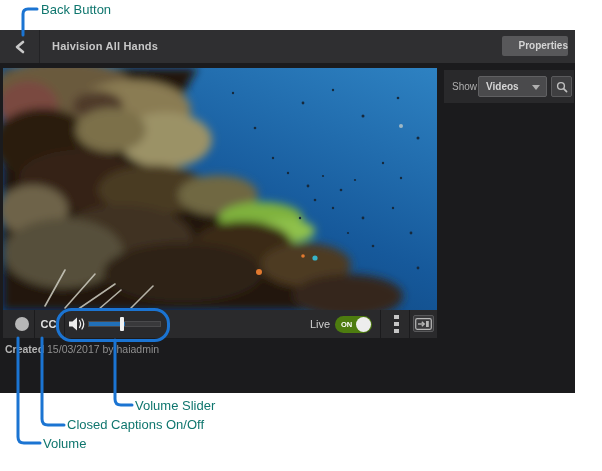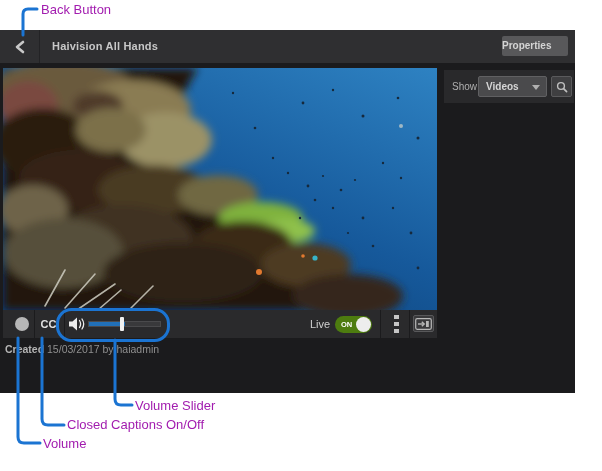--- a/index.html
+++ b/index.html
@@ -5,21 +5,21 @@
   * { margin:0; padding:0; box-sizing:border-box; }
   html,body { width:602px; height:471px; background:#ffffff; font-family:"Liberation Sans", sans-serif; overflow:hidden; }
   .stage { position:relative; width:602px; height:471px; }
 
   
   .window { position:absolute; left:0; top:30px; width:575px; height:363px; background:#1b1b1d; }
 
   .header { position:absolute; left:0; top:0; width:575px; height:33px; background:#2f2f31; }
   .back-btn { position:absolute; left:0; top:0; width:40px; height:33px; display:flex; align-items:center; justify-content:center; border-right:1px solid #232325; cursor:pointer; }
   .title { position:absolute; left:52px; top:0; height:16px; line-height:33px; font-size:11px; font-weight:bold; color:#c8c8c8; letter-spacing:.2px; }
-  .props-btn { position:absolute; left:502px; top:6px; width:66px; height:20px; background:#58585a; border-radius:2px; color:#d4d4d4; font-size:10px; font-weight:bold; text-align:left; line-height:20px; cursor:pointer; }
+  .props-btn { position:absolute; left:502px; top:6px; width:66px; height:20px; background:#58585a; border-radius:2px; color:#d4d4d4; font-size:10px; font-weight:bold; text-align:right; line-height:20px; cursor:pointer; }
 
   .filter-bar { position:absolute; left:444px; top:40px; width:130px; height:33px; background:#29292b; }
   .show-label { position:absolute; left:8px; top:0; height:33px; line-height:33px; font-size:10px; color:#b0b0b0; }
   .dropdown { position:absolute; left:34px; top:6px; width:69px; height:21px; background:#4a4a4c; border:1px solid #606062; border-radius:2px; color:#d6d6d6; font-size:10px; font-weight:bold; line-height:19px; padding-left:7px; cursor:pointer; }
   .dd-chevron { position:absolute; right:6px; top:8px; width:0; height:0; border-left:4px solid transparent; border-right:4px solid transparent; border-top:5px solid #b0b0b0; }
   .search-btn { position:absolute; left:107px; top:6px; width:21px; height:21px; background:#3f3f41; border:1px solid #5a5a5c; border-radius:2px; display:flex; align-items:center; justify-content:center; cursor:pointer; }
 
   .video { position:absolute; left:3px; top:38px; width:434px; height:242px; overflow:hidden; background:#14528f; }
 
   .controls { position:absolute; left:3px; top:280px; width:434px; height:28px; background:#2a2a2c; }
@@ -36,21 +36,21 @@
   .toggle-knob { position:absolute; right:1px; top:1px; width:15px; height:15px; border-radius:50%; background:#ededed; }
   .kebab { position:absolute; left:386px; top:5px; width:14px; height:18px; display:flex; flex-direction:column; align-items:center; justify-content:space-between; cursor:pointer; }
   .kebab span { width:5px; height:4px; background:#c6c6c6; display:block; }
   .share-btn { position:absolute; left:410px; top:5px; width:21px; height:17px; background:#39393b; border:1px solid #58585a; border-radius:2px; display:flex; align-items:center; justify-content:center; cursor:pointer; }
 
   .meta { position:absolute; left:5px; top:313px; font-size:10.5px; line-height:13px; color:#8f8f8f; }
   .meta b { color:#b4b4b4; font-weight:bold; }
 
   
   .callout-svg { position:absolute; left:0; top:0; width:602px; height:471px; z-index:10; pointer-events:none; }
-  .co-label { position:absolute; z-index:11; font-size:13px; color:#a21caf; white-space:nowrap; }
+  .co-label { position:absolute; z-index:11; font-size:13px; color:#0f766e; white-space:nowrap; }
   .co-back { left:41px; top:2px; }
   .co-vol  { left:135px; top:398px; }
   .co-cc   { left:67px; top:417px; }
   .co-rec  { left:43px; top:436px; }
 </style>
 </head>
 <body>
 
 <div class="stage">
 

